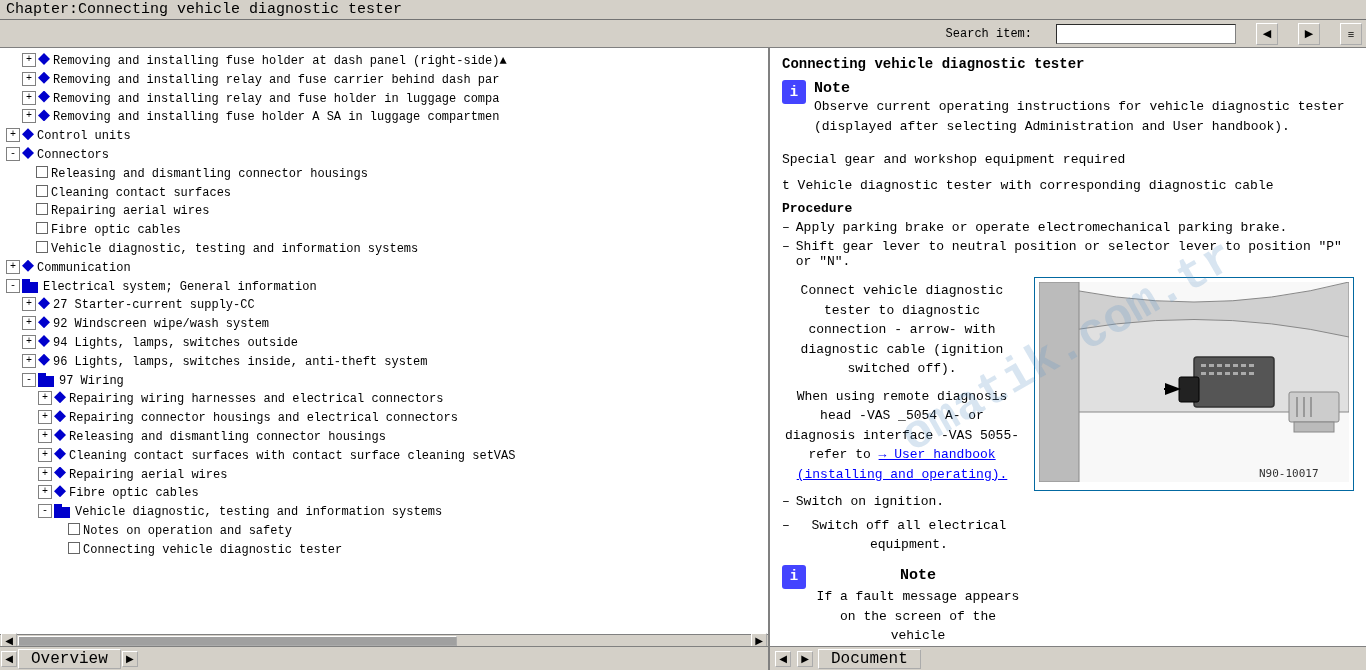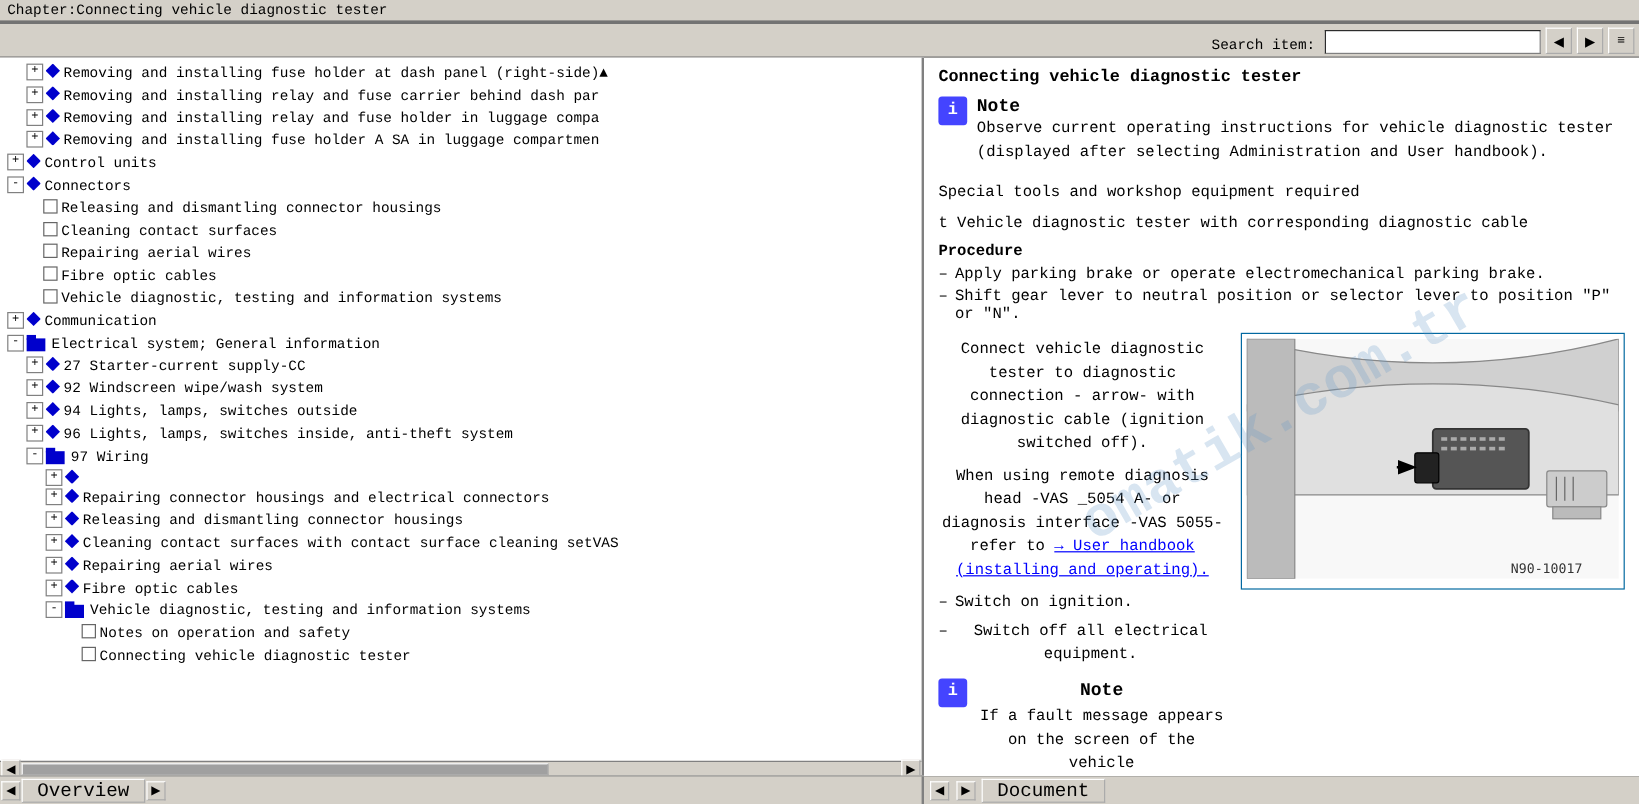--- a/index.html
+++ b/index.html
@@ -1,35 +1,35 @@
 <!DOCTYPE html>
 <html><head>
   <meta charset="utf-8">
   <style>
     * { margin: 0; padding: 0; box-sizing: border-box; }
     body { font-family: 'Courier New', monospace; font-size: 13px; background: #c0c0c0; width: 1366px; height: 670px; overflow: hidden; }
 
     .title-bar {
       background: #d4d0c8;
-      border-bottom: 3px solid #737373;
+      border-bottom: 1px solid #737373;
       padding: 2px 6px;
-      font-size: 12px;
+      font-size: 15px;
       display: flex;
       align-items: center;
       height: 20px;
     }
 
     .toolbar {
       background: #d4d0c8;
       border-bottom: 1px solid #808080;
       padding: 2px 4px;
       display: flex;
-      align-items: flex-end;
+      align-items: center;
       height: 28px;
-      gap: 4px;
+      gap: 20px;
     }
 
     .search-label { font-size: 12px; margin-right: 4px; }
     .search-input {
       border: 1px inset #808080;
       background: white;
       width: 180px;
       height: 20px;
       font-size: 12px;
       padding: 1px 3px;
@@ -365,20 +365,21 @@
               <rect x="0" y="3" width="16" height="11" fill="#0000cc"></rect>
               <rect x="0" y="0" width="8" height="4" fill="#0000cc"></rect>
             </svg>
         </span>
         <span class="tree-label">97 Wiring</span>
       </div>
 
       <div class="tree-item indent-2">
         <span class="expand-icon">+</span>
         <span class="blue-diamond"></span>
+        <span class="tree-label">Repairing wiring harnesses and electrical connectors</span>
       </div>
       <div class="tree-item indent-2">
         <span class="expand-icon">+</span>
         <span class="blue-diamond"></span>
         <span class="tree-label">Repairing connector housings and electrical connectors</span>
       </div>
       <div class="tree-item indent-2">
         <span class="expand-icon">+</span>
         <span class="blue-diamond"></span>
         <span class="tree-label">Releasing and dismantling connector housings</span>
@@ -436,21 +437,21 @@
     <div class="doc-title">Connecting vehicle diagnostic tester</div>
 
     <div class="note-box">
       <div class="info-icon">i</div>
       <div>
         <div class="note-label">Note</div>
         <div class="doc-text">Observe current operating instructions for vehicle diagnostic tester (displayed after selecting Administration and User handbook).</div>
       </div>
     </div>
 
-    <div class="doc-text">Special tools and workshop equipment required</div>
+    <div class="doc-text">Special gear and workshop equipment required</div>
     <div class="doc-text">t  Vehicle diagnostic tester with corresponding diagnostic cable</div>
 
     <div class="procedure-title">Procedure</div>
 
     <div class="bullet-item">
       <span class="bullet-dash">–</span>
       <span>Apply parking brake or operate electromechanical parking brake.</span>
     </div>
     <div class="bullet-item">
       <span class="bullet-dash">–</span>

